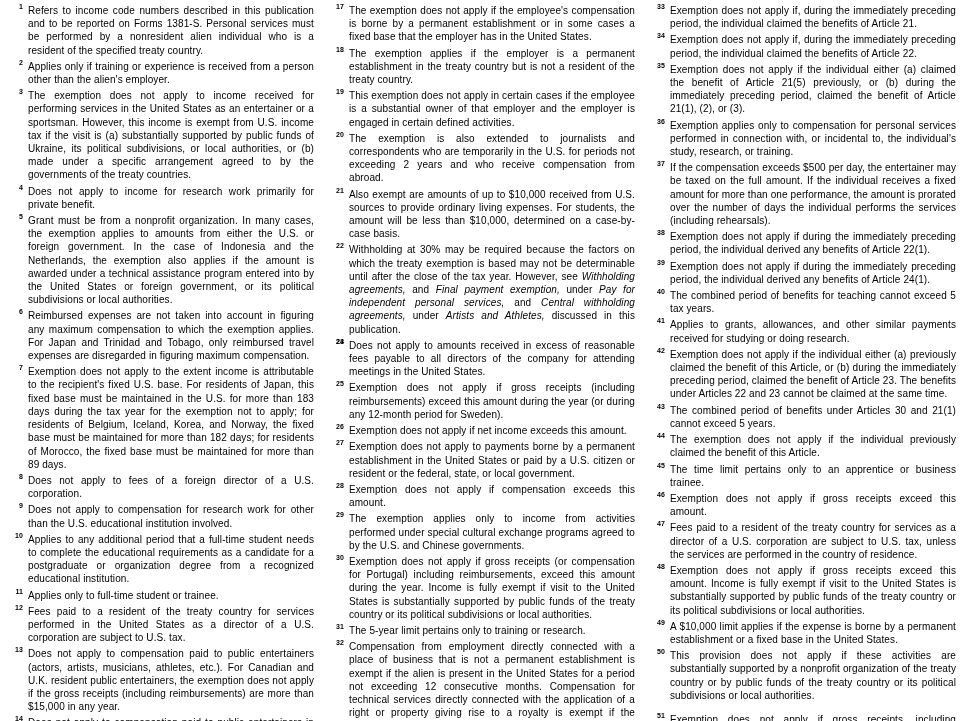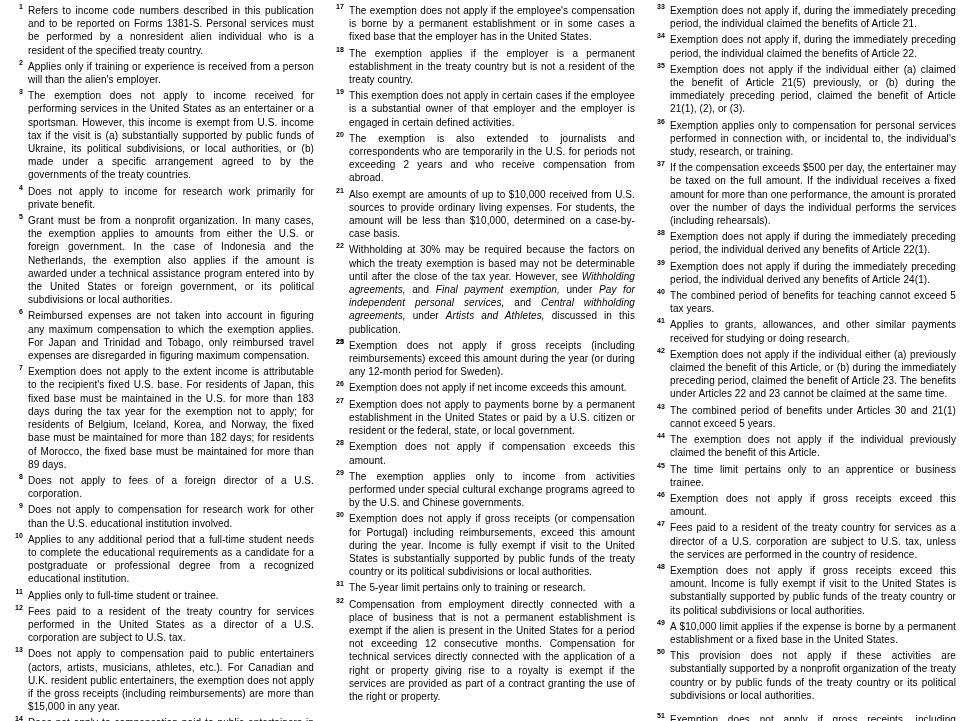--- a/index.html
+++ b/index.html
@@ -48,42 +48,43 @@
   .fn-text { display: inline; }
   .fn-text i { font-style: italic; }
   .space-before { margin-top: 11px; }
 </style>
 </head>
 <body>
 
 <div class="page">
   <div class="col">
       <div class="footnote"><span class="fn-num">1</span><span class="fn-text">Refers to income code numbers described in this publication and to be reported on Forms 1381-S. Personal services must be performed by a nonresident alien individual who is a resident of the specified treaty country.</span></div>
-      <div class="footnote"><span class="fn-num">2</span><span class="fn-text">Applies only if training or experience is received from a person will than the alien's employer.</span></div>
+      <div class="footnote"><span class="fn-num">2</span><span class="fn-text">Applies only if training or experience is received from a person other than the alien's employer.</span></div>
       <div class="footnote"><span class="fn-num">3</span><span class="fn-text">The exemption does not apply to income received for performing services in the United States as an entertainer or a sportsman. However, this income is exempt from U.S. income tax if the visit is (a) substantially supported by public funds of Ukraine, its political subdivisions, or local authorities, or (b) made under a specific arrangement agreed to by the governments of the treaty countries.</span></div>
       <div class="footnote"><span class="fn-num">4</span><span class="fn-text">Does not apply to income for research work primarily for private benefit.</span></div>
       <div class="footnote"><span class="fn-num">5</span><span class="fn-text">Grant must be from a nonprofit organization. In many cases, the exemption applies to amounts from either the U.S. or foreign government. In the case of Indonesia and the Netherlands, the exemption also applies if the amount is awarded under a technical assistance program entered into by the United States or foreign government, or its political subdivisions or local authorities.</span></div>
       <div class="footnote"><span class="fn-num">6</span><span class="fn-text">Reimbursed expenses are not taken into account in figuring any maximum compensation to which the exemption applies. For Japan and Trinidad and Tobago, only reimbursed travel expenses are disregarded in figuring maximum compensation.</span></div>
       <div class="footnote"><span class="fn-num">7</span><span class="fn-text">Exemption does not apply to the extent income is attributable to the recipient's fixed U.S. base. For residents of Japan, this fixed base must be maintained in the U.S. for more than 183 days during the tax year for the exemption not to apply; for residents of Belgium, Iceland, Korea, and Norway, the fixed base must be maintained for more than 182 days; for residents of Morocco, the fixed base must be maintained for more than 89 days.</span></div>
       <div class="footnote"><span class="fn-num">8</span><span class="fn-text">Does not apply to fees of a foreign director of a U.S. corporation.</span></div>
       <div class="footnote"><span class="fn-num">9</span><span class="fn-text">Does not apply to compensation for research work for other than the U.S. educational institution involved.</span></div>
-      <div class="footnote"><span class="fn-num">10</span><span class="fn-text">Applies to any additional period that a full-time student needs to complete the educational requirements as a candidate for a postgraduate or professional degree from a recognized educational institution.</span></div>
+      <div class="footnote"><span class="fn-num">10</span><span class="fn-text">Applies to any additional period that a full-time student needs to complete the educational requirements as a candidate for a postgraduate or organization degree from a recognized educational institution.</span></div>
       <div class="footnote"><span class="fn-num">11</span><span class="fn-text">Applies only to full-time student or trainee.</span></div>
       <div class="footnote"><span class="fn-num">12</span><span class="fn-text">Fees paid to a resident of the treaty country for services performed in the United States as a director of a U.S. corporation are subject to U.S. tax.</span></div>
       <div class="footnote"><span class="fn-num">13</span><span class="fn-text">Does not apply to compensation paid to public entertainers (actors, artists, musicians, athletes, etc.). For Canadian and U.K. resident public entertainers, the exemption does not apply if the gross receipts (including reimbursements) are more than $15,000 in any year.</span></div>
       <div class="footnote"><span class="fn-num">14</span><span class="fn-text">Does not apply to compensation paid to public entertainers in excess of $100 a day.</span></div>
     </div>
   <div class="col">
       <div class="footnote"><span class="fn-num">17</span><span class="fn-text">The exemption does not apply if the employee's compensation is borne by a permanent establishment or in some cases a fixed base that the employer has in the United States.</span></div>
       <div class="footnote"><span class="fn-num">18</span><span class="fn-text">The exemption applies if the employer is a permanent establishment in the treaty country but is not a resident of the treaty country.</span></div>
       <div class="footnote"><span class="fn-num">19</span><span class="fn-text">This exemption does not apply in certain cases if the employee is a substantial owner of that employer and the employer is engaged in certain defined activities.</span></div>
       <div class="footnote"><span class="fn-num">20</span><span class="fn-text">The exemption is also extended to journalists and correspondents who are temporarily in the U.S. for periods not exceeding 2 years and who receive compensation from abroad.</span></div>
       <div class="footnote"><span class="fn-num">21</span><span class="fn-text">Also exempt are amounts of up to $10,000 received from U.S. sources to provide ordinary living expenses. For students, the amount will be less than $10,000, determined on a case-by-case basis.</span></div>
       <div class="footnote"><span class="fn-num">22</span><span class="fn-text">Withholding at 30% may be required because the factors on which the treaty exemption is based may not be determinable until after the close of the tax year. However, see <i>Withholding agreements,</i> and <i>Final payment exemption,</i> under <i>Pay for independent personal services,</i> and <i>Central withholding agreements,</i> under <i>Artists and Athletes,</i> discussed in this publication.</span></div>
       <div class="footnote"><span class="fn-num">23</span></div>
+      <div class="footnote"><span class="fn-num">24</span><span class="fn-text">Does not apply to amounts received in excess of reasonable fees payable to all directors of the company for attending meetings in the United States.</span></div>
       <div class="footnote"><span class="fn-num">25</span><span class="fn-text">Exemption does not apply if gross receipts (including reimbursements) exceed this amount during the year (or during any 12-month period for Sweden).</span></div>
       <div class="footnote"><span class="fn-num">26</span><span class="fn-text">Exemption does not apply if net income exceeds this amount.</span></div>
       <div class="footnote"><span class="fn-num">27</span><span class="fn-text">Exemption does not apply to payments borne by a permanent establishment in the United States or paid by a U.S. citizen or resident or the federal, state, or local government.</span></div>
       <div class="footnote"><span class="fn-num">28</span><span class="fn-text">Exemption does not apply if compensation exceeds this amount.</span></div>
       <div class="footnote"><span class="fn-num">29</span><span class="fn-text">The exemption applies only to income from activities performed under special cultural exchange programs agreed to by the U.S. and Chinese governments.</span></div>
       <div class="footnote"><span class="fn-num">30</span><span class="fn-text">Exemption does not apply if gross receipts (or compensation for Portugal) including reimbursements, exceed this amount during the year. Income is fully exempt if visit to the United States is substantially supported by public funds of the treaty country or its political subdivisions or local authorities.</span></div>
       <div class="footnote"><span class="fn-num">31</span><span class="fn-text">The 5-year limit pertains only to training or research.</span></div>
       <div class="footnote"><span class="fn-num">32</span><span class="fn-text">Compensation from employment directly connected with a place of business that is not a permanent establishment is exempt if the alien is present in the United States for a period not exceeding 12 consecutive months. Compensation for technical services directly connected with the application of a right or property giving rise to a royalty is exempt if the services are provided as part of a contract granting the use of the right or property.</span></div>
     </div>
   <div class="col">

